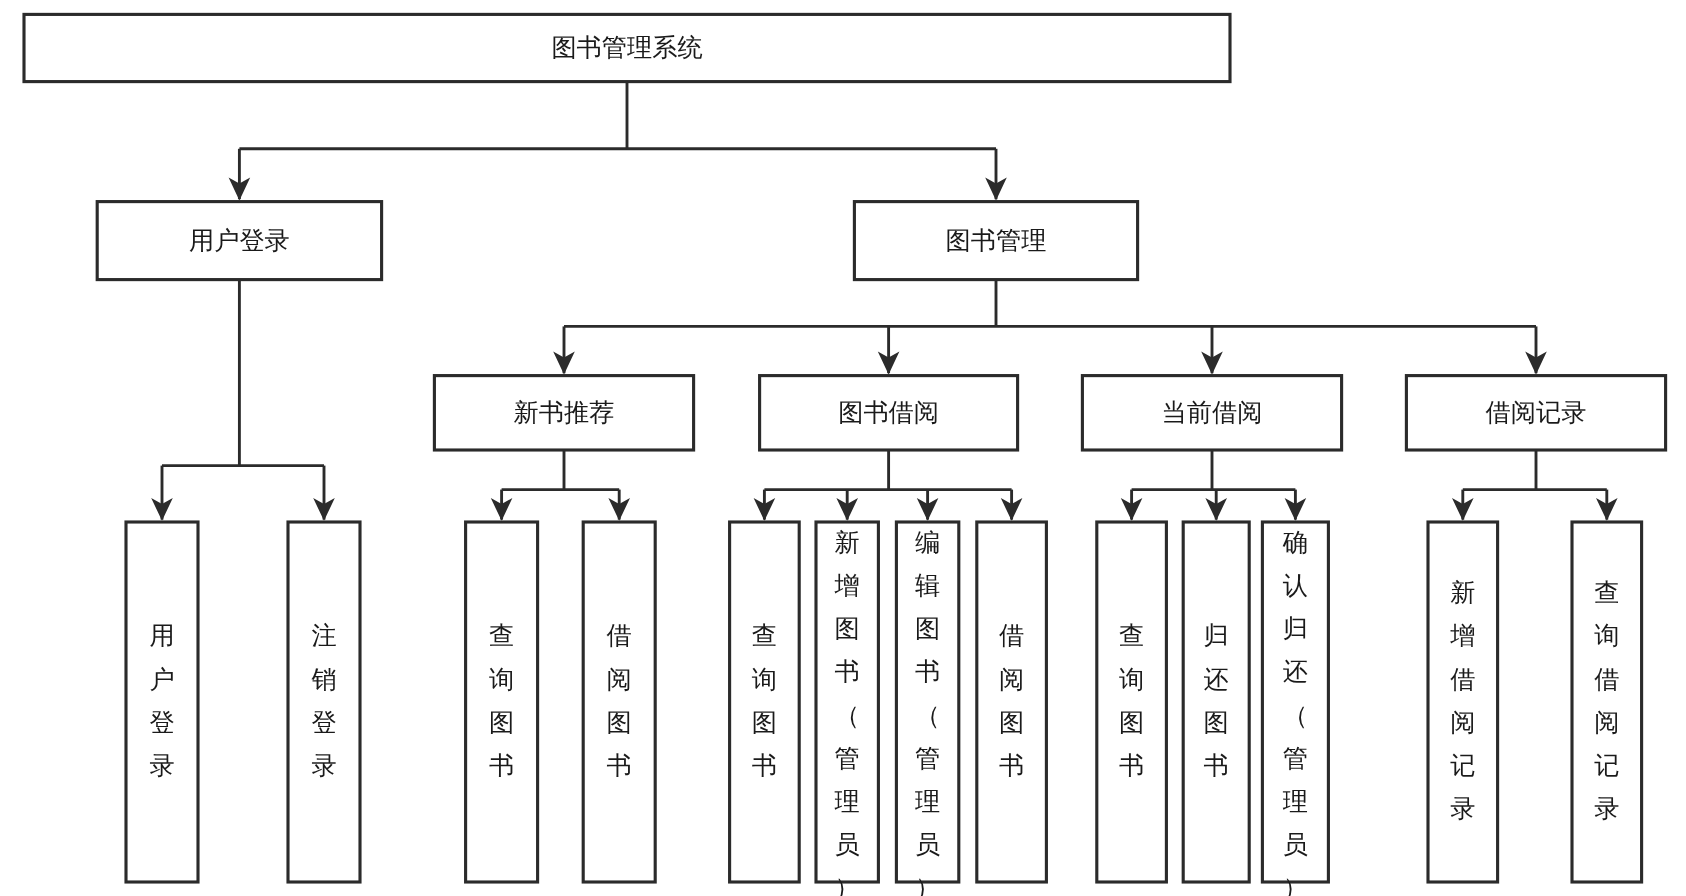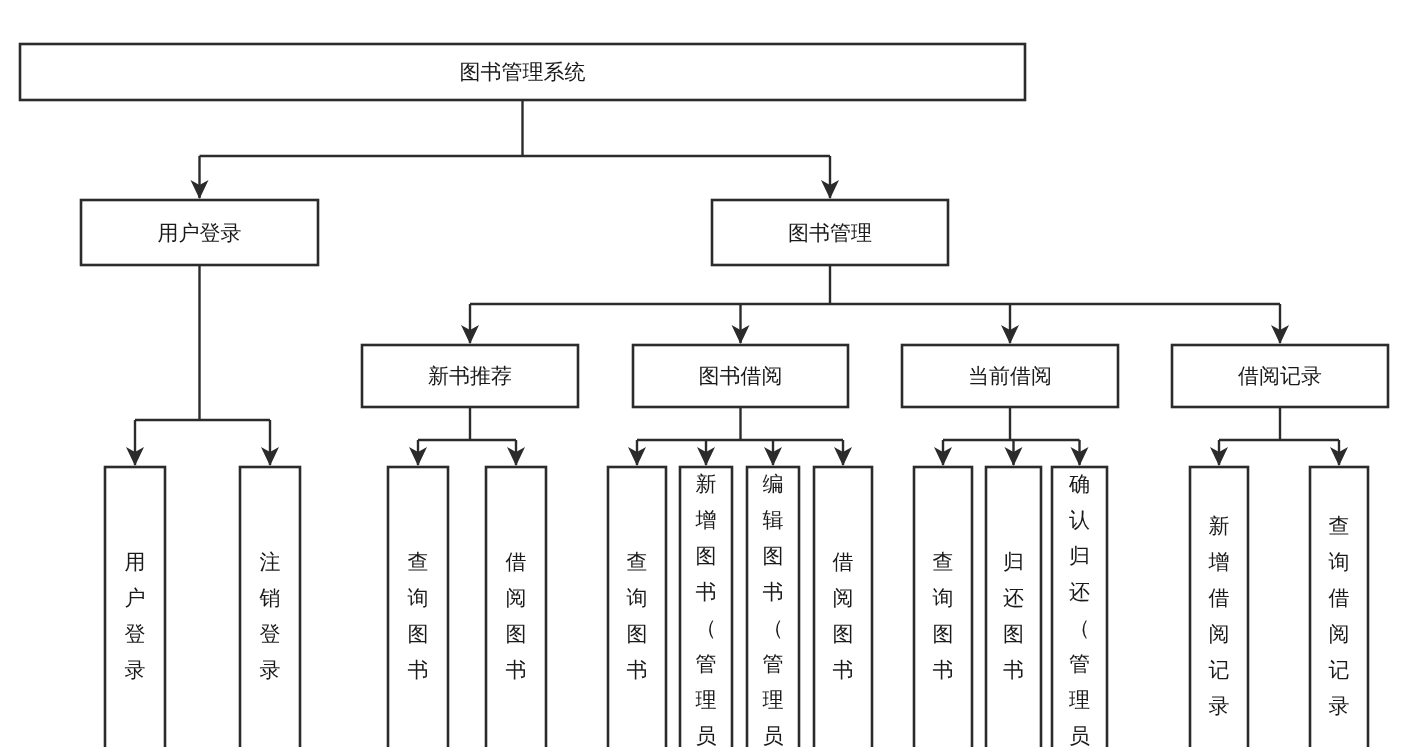--- a/index.html
+++ b/index.html
@@ -11,21 +11,20 @@
     width: 1405px;
     height: 747px;
     font-family: "DejaVu Sans", "Liberation Sans", sans-serif;
     overflow: hidden;
   }
   #diagram-root {
     position: relative;
     width: 1405px;
     height: 627px;
     background: #ffffff;
-    margin-top: 32px;
   }
   svg#flow-svg {
     position: absolute;
     left: 0;
     top: 0;
     width: 1405px;
     height: 747px;
   }
   .node-box {
     fill: #ffffff;

